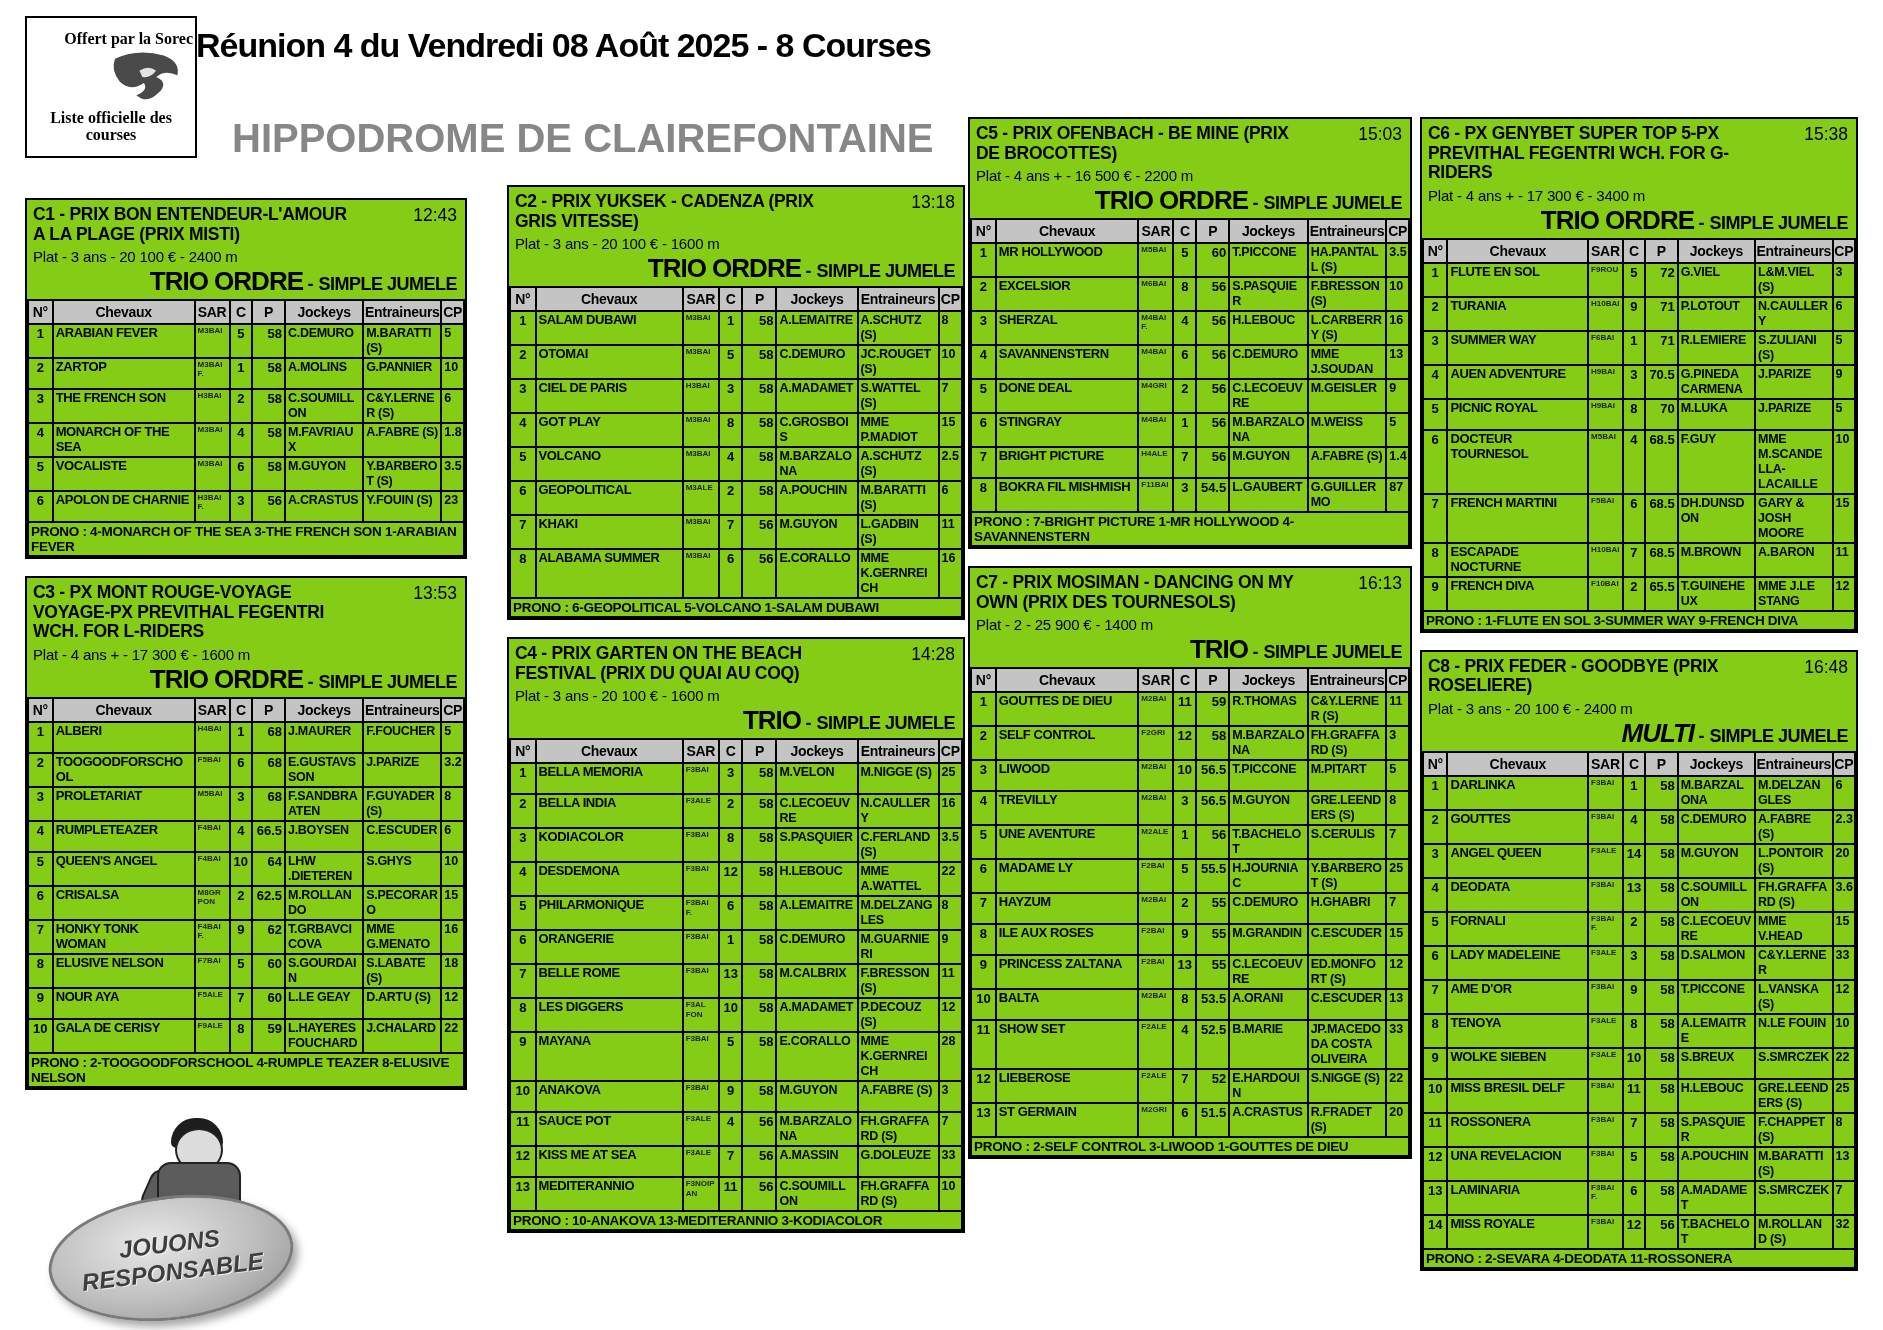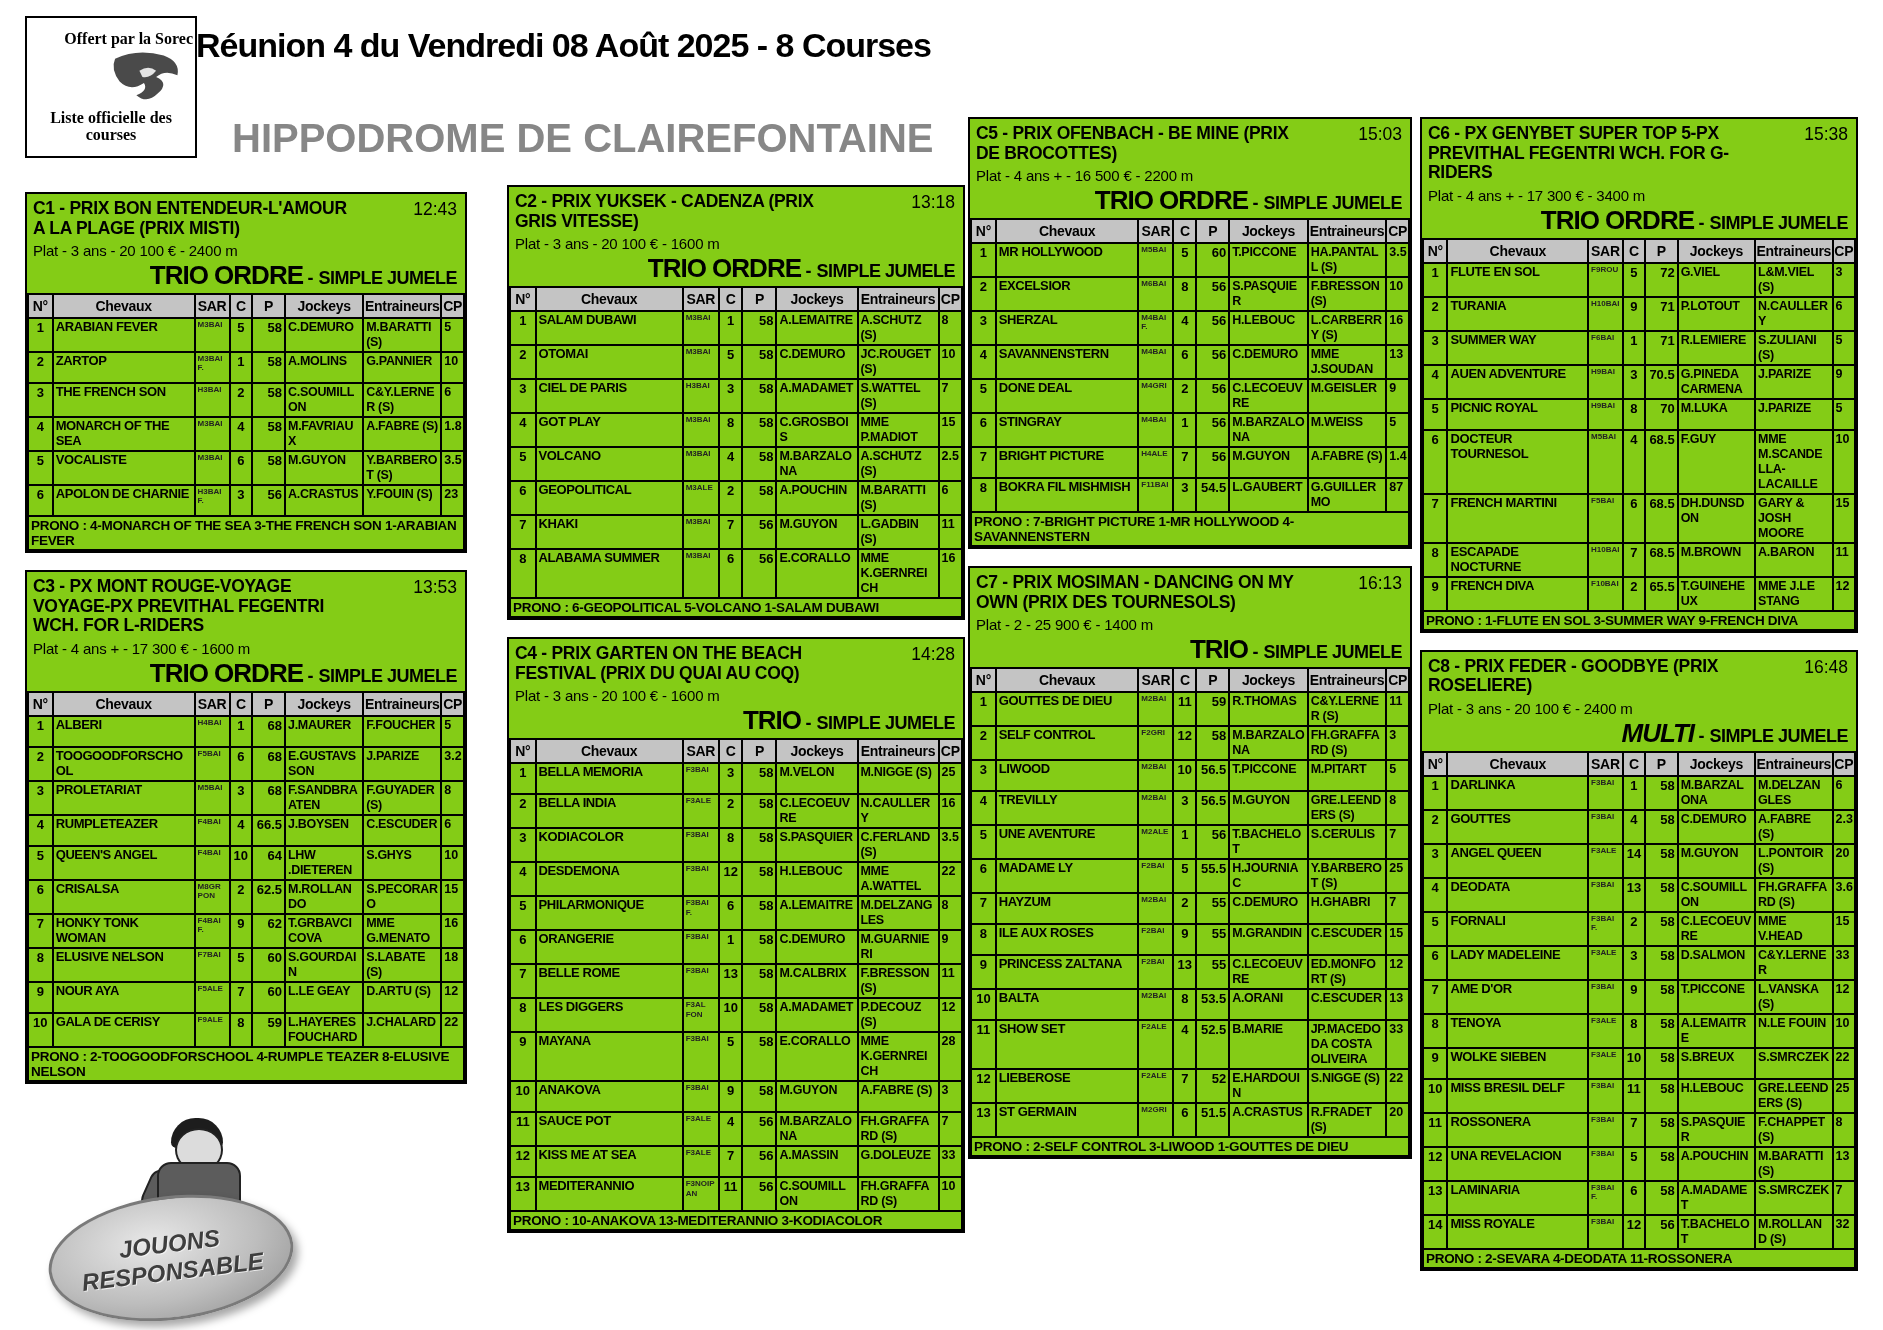--- a/index.html
+++ b/index.html
@@ -21,21 +21,21 @@
   .main-title{
     position:absolute;left:196px;top:26px;font-size:34px;font-weight:bold;
     letter-spacing:-1px;white-space:nowrap;
   }
   .venue-title{
     position:absolute;left:232px;top:82px;font-size:40px;font-weight:bold;
     color:#878787;letter-spacing:0px;white-space:nowrap;margin-top:34px;
   }
   
   .race-col{position:absolute;display:flex;flex-direction:column;gap:17px;}
-  #col1{left:25px;top:192px;width:442px;}
+  #col1{left:25px;top:198px;width:442px;}
   #col2{left:483px;top:185px;width:458px;margin-left:24px;}
   #col3{left:968px;top:117px;width:444px;}
   #col4{left:1420px;top:117px;width:438px;border-radius:29px;}
   .race-card{border:2.5px solid #000;background:#84cc16;}
   .card-head{display:flex;justify-content:space-between;align-items:flex-start;padding:5px 6px 1px 6px;}
   .race-title{font-weight:bold;font-size:17.5px;line-height:1.12;max-width:77%;letter-spacing:-0.3px;}
   .race-time{font-weight:normal;font-size:17.5px;padding-right:2px;}
   .race-conditions{font-size:15px;padding:3px 6px 0 6px;letter-spacing:-0.2px;}
   .bet-line{text-align:right;padding:1px 8px 2px 0;white-space:nowrap;}
   .bet-main{font-size:26px;font-weight:bold;letter-spacing:-1px;}

